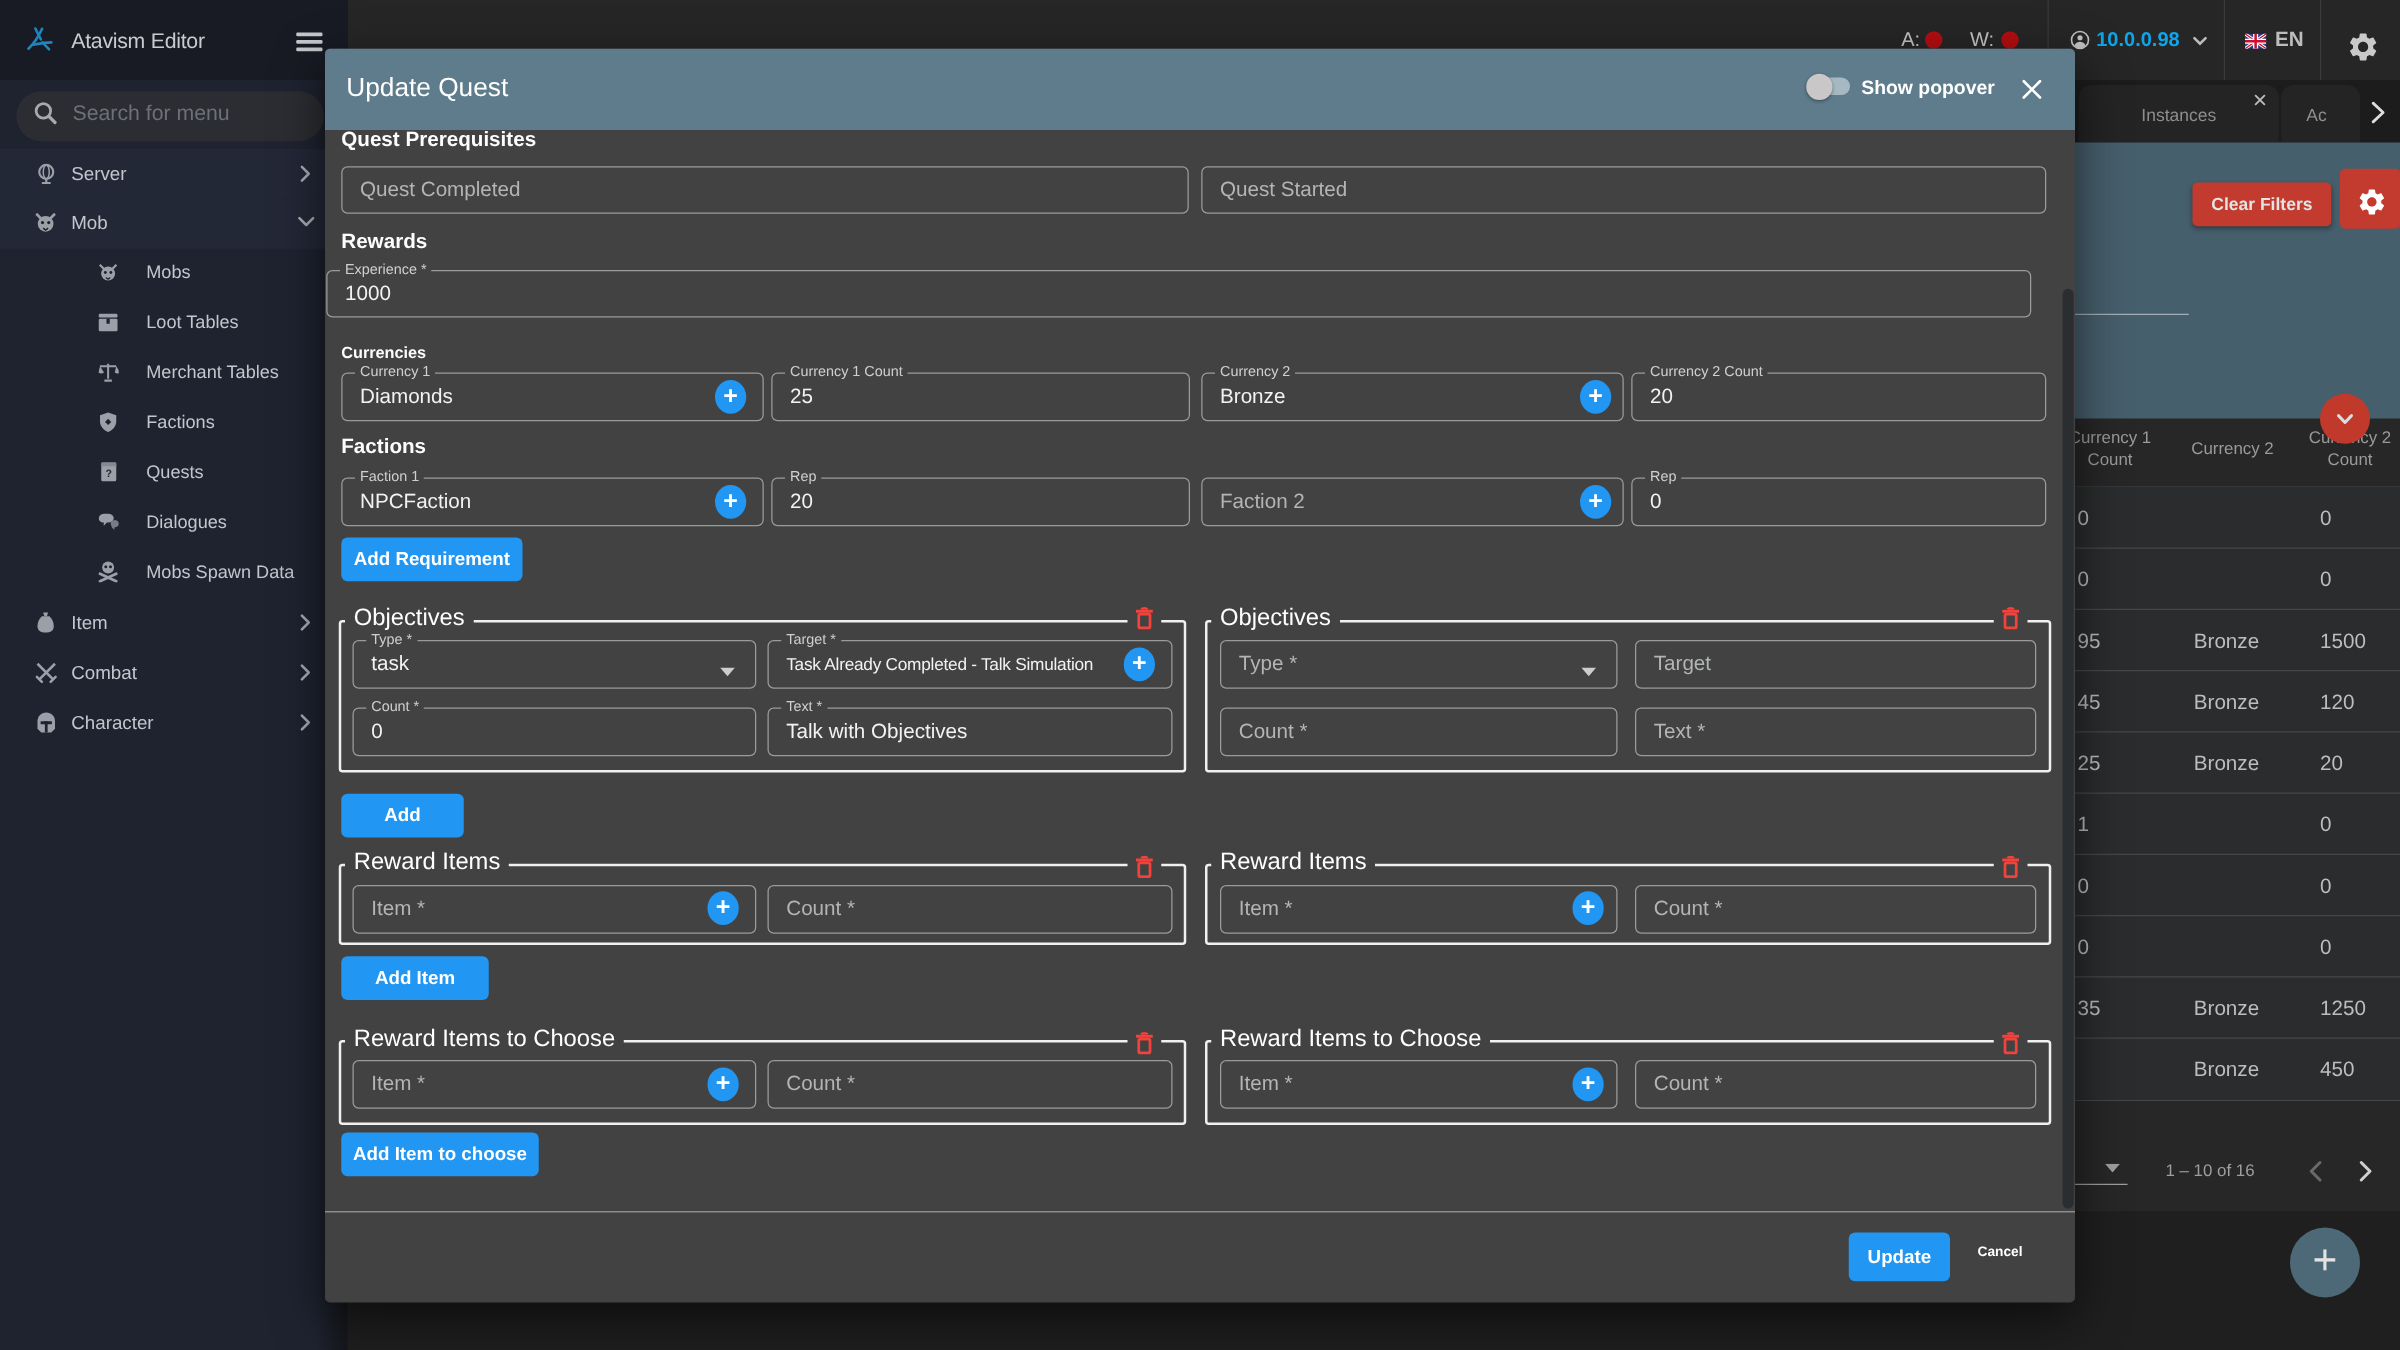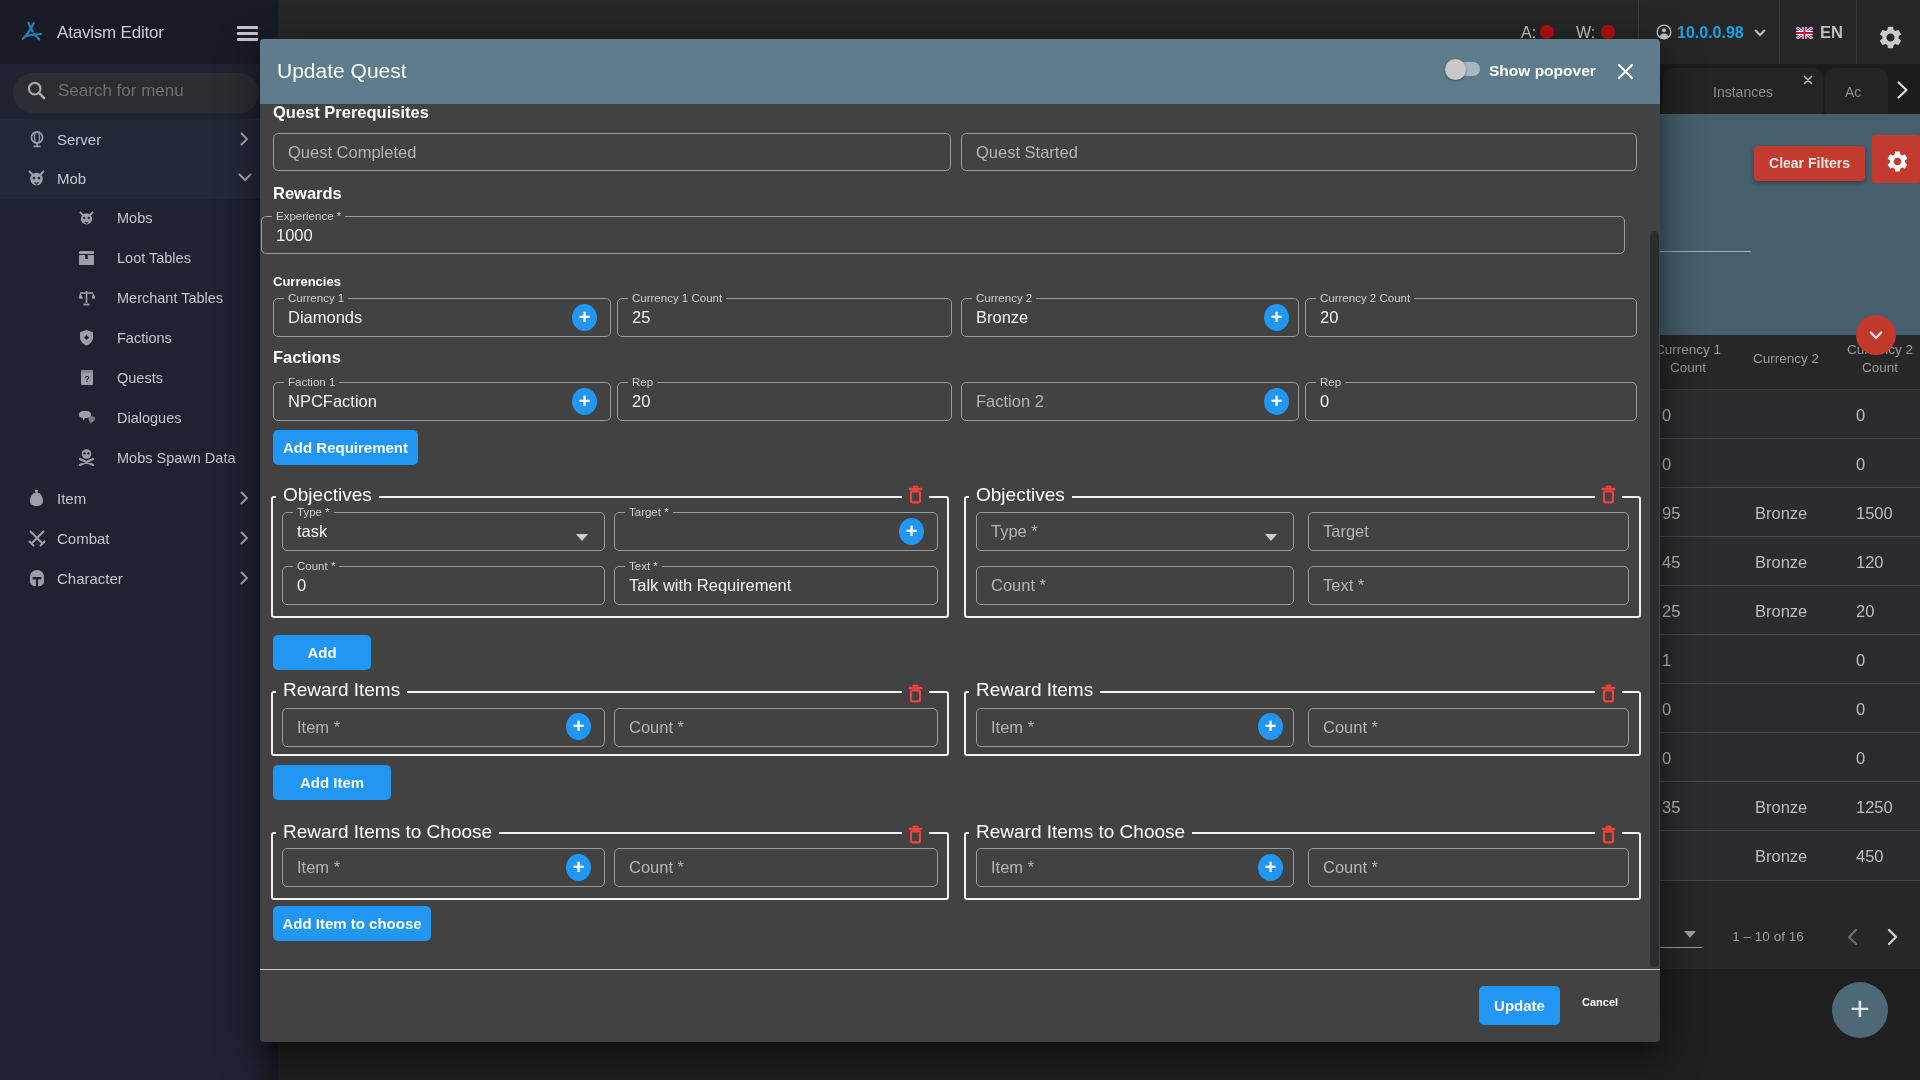--- a/index.html
+++ b/index.html
@@ -319,29 +319,30 @@
           </svg></div>
 <div class="fld" style="left:22px;top:473px;width:321px;height:37px">
           <div class="lb">Type *</div>
           <div class="vl">task</div>
         </div>
 <svg class="a" style="left:316px;top:495px" width="12" height="7" viewBox="0 0 12 7">
           <polygon points="0,0 12,0 6,7" fill="#cdcdcd"></polygon>
         </svg>
 <div class="fld" style="left:354px;top:473px;width:322px;height:37px">
           <div class="lb">Target *</div>
+          <div class="vl" style="font-size:13.8px;letter-spacing:-.2px;max-width:246px;overflow:hidden">Task Already Completed - Talk Simulation</div>
         </div>
 <div class="plus" style="left:639px;top:479px">+</div>
 <div class="fld" style="left:22px;top:527px;width:321px;height:37px">
           <div class="lb">Count *</div>
           <div class="vl">0</div>
         </div>
 <div class="fld" style="left:354px;top:527px;width:322px;height:37px">
           <div class="lb">Text *</div>
-          <div class="vl">Talk with Requirement</div>
+          <div class="vl">Talk with Objectives</div>
         </div>
 
 <div class="fset" style="left:704px;top:457px;width:673px;height:118px"></div>
 <div class="leg" style="left:709px;top:445px">Objectives</div>
 <div class="a" style="left:1335px;top:446px;background:#424242;padding:0 6px"><svg width="15" height="19" viewBox="0 0 15 19">
             <path d="M5,2.4 C5.7,1.3 9.3,1.3 10,2.4" stroke="#f2423b" stroke-width="2" fill="none"></path>
             <line x1="0.8" y1="4" x2="14.2" y2="4" stroke="#f2423b" stroke-width="2.4"></line>
             <rect x="3" y="6.3" width="9" height="11" rx="1.2" fill="none" stroke="#f2423b" stroke-width="2.2"></rect>
           </svg></div>
 <div class="fld" style="left:716px;top:473px;width:316px;height:37px">

